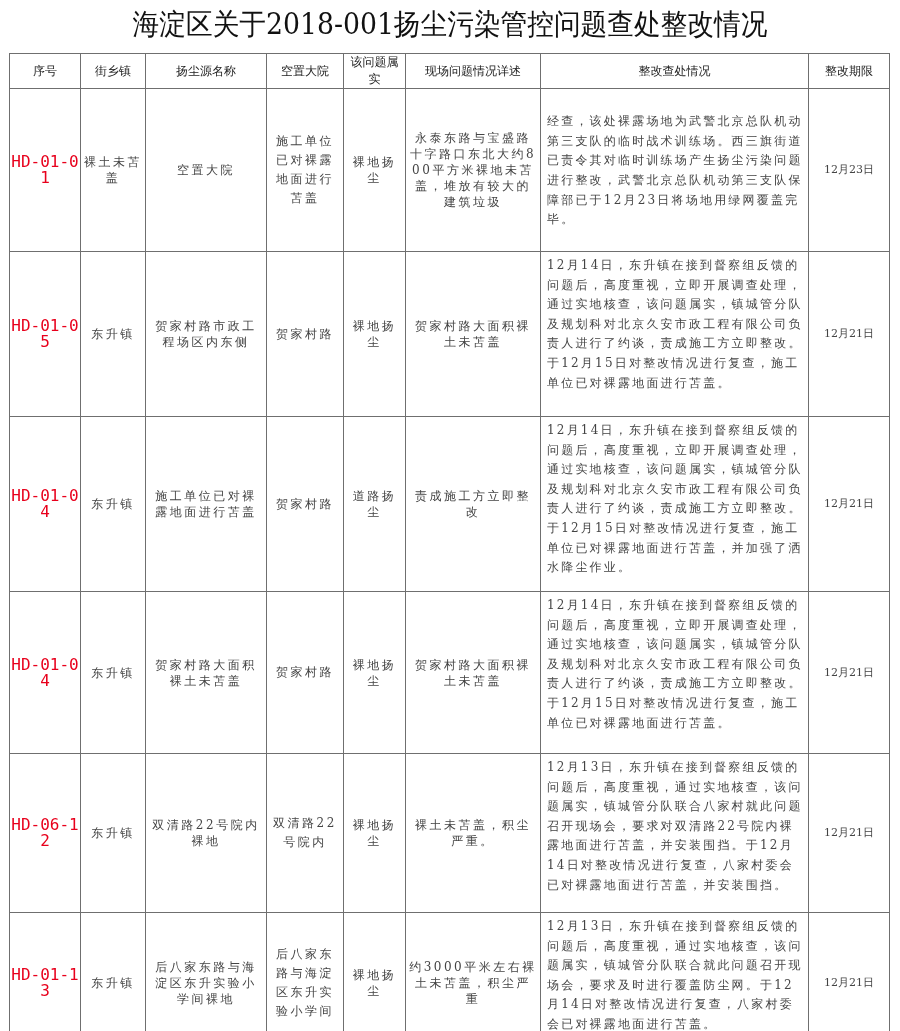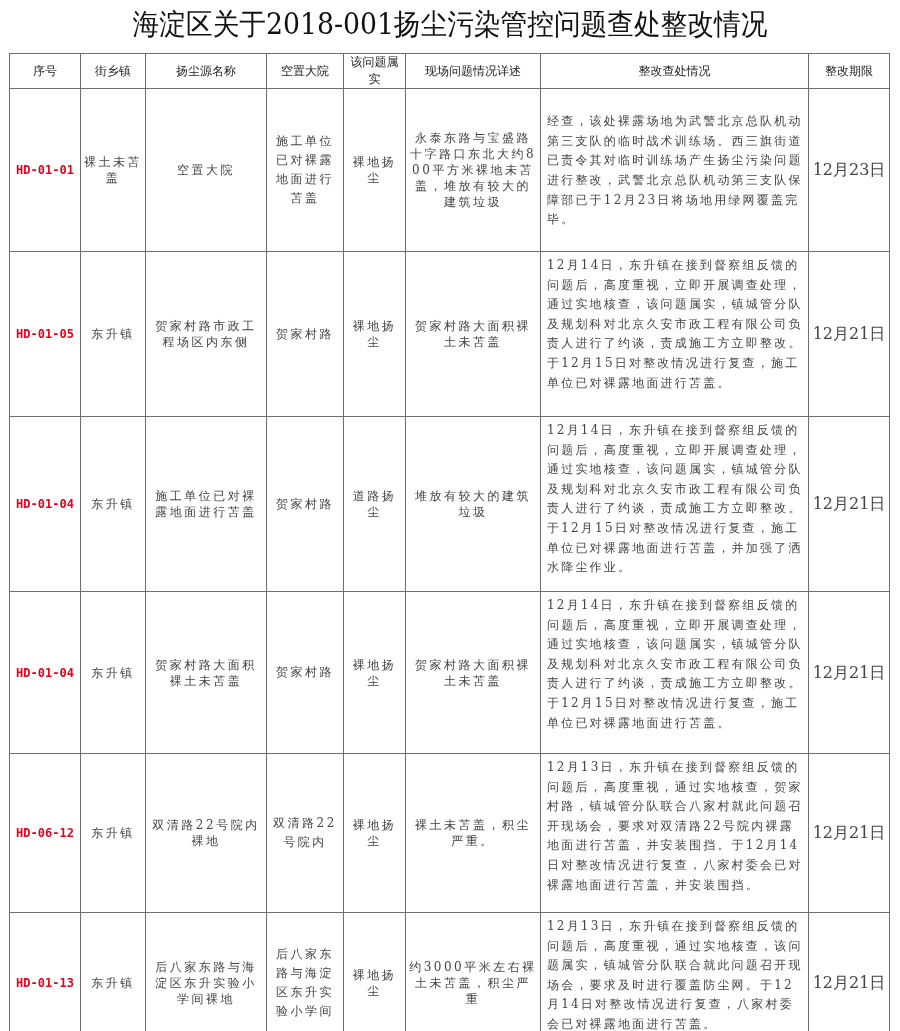--- a/index.html
+++ b/index.html
@@ -26,27 +26,27 @@
     th {
       height: 24px;
       font-family: "DejaVu Sans", "Liberation Sans", sans-serif;
       font-size: 12px; color: #222;
     }
     td {
       font-size: 12px; line-height: 16px; color: #444; letter-spacing: 2.5px;
     }
     td.id {
       color: #e8001c; font-family: "DejaVu Sans Mono", "Liberation Mono", monospace;
-      font-size: 12px; font-weight: bold; letter-spacing: 0px; padding: 0;
+      font-size: 16px; font-weight: normal; letter-spacing: 0px; padding: 0;
     }
     td.detail {
       text-align: left; vertical-align: top; padding: 4px 5px 2px 6px;
       letter-spacing: 2.2px; line-height: 19.6px;
     }
-    td.deadline { letter-spacing: 0; font-size: 16px; }
+    td.deadline { letter-spacing: 0; font-size: 11px; }
     td.addr { line-height: 19px; }
     tr.r1 { height: 163px; }
     tr.r2 { height: 165px; }
     tr.r3 { height: 175px; }
     tr.r4 { height: 162px; }
     tr.r5 { height: 159px; }
     tr.r6 { height: 140px; }
   </style>
 </head>
 <body>
@@ -96,42 +96,42 @@
       <td>贺家村路大面积裸土未苫盖</td>
       <td class="detail">12月14日，东升镇在接到督察组反馈的问题后，高度重视，立即开展调查处理，通过实地核查，该问题属实，镇城管分队及规划科对北京久安市政工程有限公司负责人进行了约谈，责成施工方立即整改。于12月15日对整改情况进行复查，施工单位已对裸露地面进行苫盖。</td>
       <td class="deadline">12月21日</td>
     </tr>
     <tr class="r3">
       <td class="id">HD-01-04</td>
       <td>东升镇</td>
       <td>施工单位已对裸露地面进行苫盖</td>
       <td class="addr">贺家村路</td>
       <td>道路扬尘</td>
-      <td>堆放有较大的建筑垃圾</td>
+      <td>责成施工方立即整改</td>
       <td class="detail">12月14日，东升镇在接到督察组反馈的问题后，高度重视，立即开展调查处理，通过实地核查，该问题属实，镇城管分队及规划科对北京久安市政工程有限公司负责人进行了约谈，责成施工方立即整改。于12月15日对整改情况进行复查，施工单位已对裸露地面进行苫盖，并加强了洒水降尘作业。</td>
       <td class="deadline">12月21日</td>
     </tr>
     <tr class="r4">
       <td class="id">HD-01-04</td>
       <td>东升镇</td>
       <td>贺家村路大面积裸土未苫盖</td>
       <td class="addr">贺家村路</td>
       <td>裸地扬尘</td>
       <td>贺家村路大面积裸土未苫盖</td>
       <td class="detail">12月14日，东升镇在接到督察组反馈的问题后，高度重视，立即开展调查处理，通过实地核查，该问题属实，镇城管分队及规划科对北京久安市政工程有限公司负责人进行了约谈，责成施工方立即整改。于12月15日对整改情况进行复查，施工单位已对裸露地面进行苫盖。</td>
       <td class="deadline">12月21日</td>
     </tr>
     <tr class="r5">
       <td class="id">HD-06-12</td>
       <td>东升镇</td>
       <td>双清路22号院内裸地</td>
       <td class="addr">双清路22号院内</td>
       <td>裸地扬尘</td>
       <td>裸土未苫盖，积尘严重。</td>
-      <td class="detail">12月13日，东升镇在接到督察组反馈的问题后，高度重视，通过实地核查，贺家村路，镇城管分队联合八家村就此问题召开现场会，要求对双清路22号院内裸露地面进行苫盖，并安装围挡。于12月14日对整改情况进行复查，八家村委会已对裸露地面进行苫盖，并安装围挡。</td>
+      <td class="detail">12月13日，东升镇在接到督察组反馈的问题后，高度重视，通过实地核查，该问题属实，镇城管分队联合八家村就此问题召开现场会，要求对双清路22号院内裸露地面进行苫盖，并安装围挡。于12月14日对整改情况进行复查，八家村委会已对裸露地面进行苫盖，并安装围挡。</td>
       <td class="deadline">12月21日</td>
     </tr>
     <tr class="r6">
       <td class="id">HD-01-13</td>
       <td>东升镇</td>
       <td>后八家东路与海淀区东升实验小学间裸地</td>
       <td class="addr">后八家东路与海淀区东升实验小学间</td>
       <td>裸地扬尘</td>
       <td>约3000平米左右裸土未苫盖，积尘严重</td>
       <td class="detail">12月13日，东升镇在接到督察组反馈的问题后，高度重视，通过实地核查，该问题属实，镇城管分队联合就此问题召开现场会，要求及时进行覆盖防尘网。于12月14日对整改情况进行复查，八家村委会已对裸露地面进行苫盖。</td>

